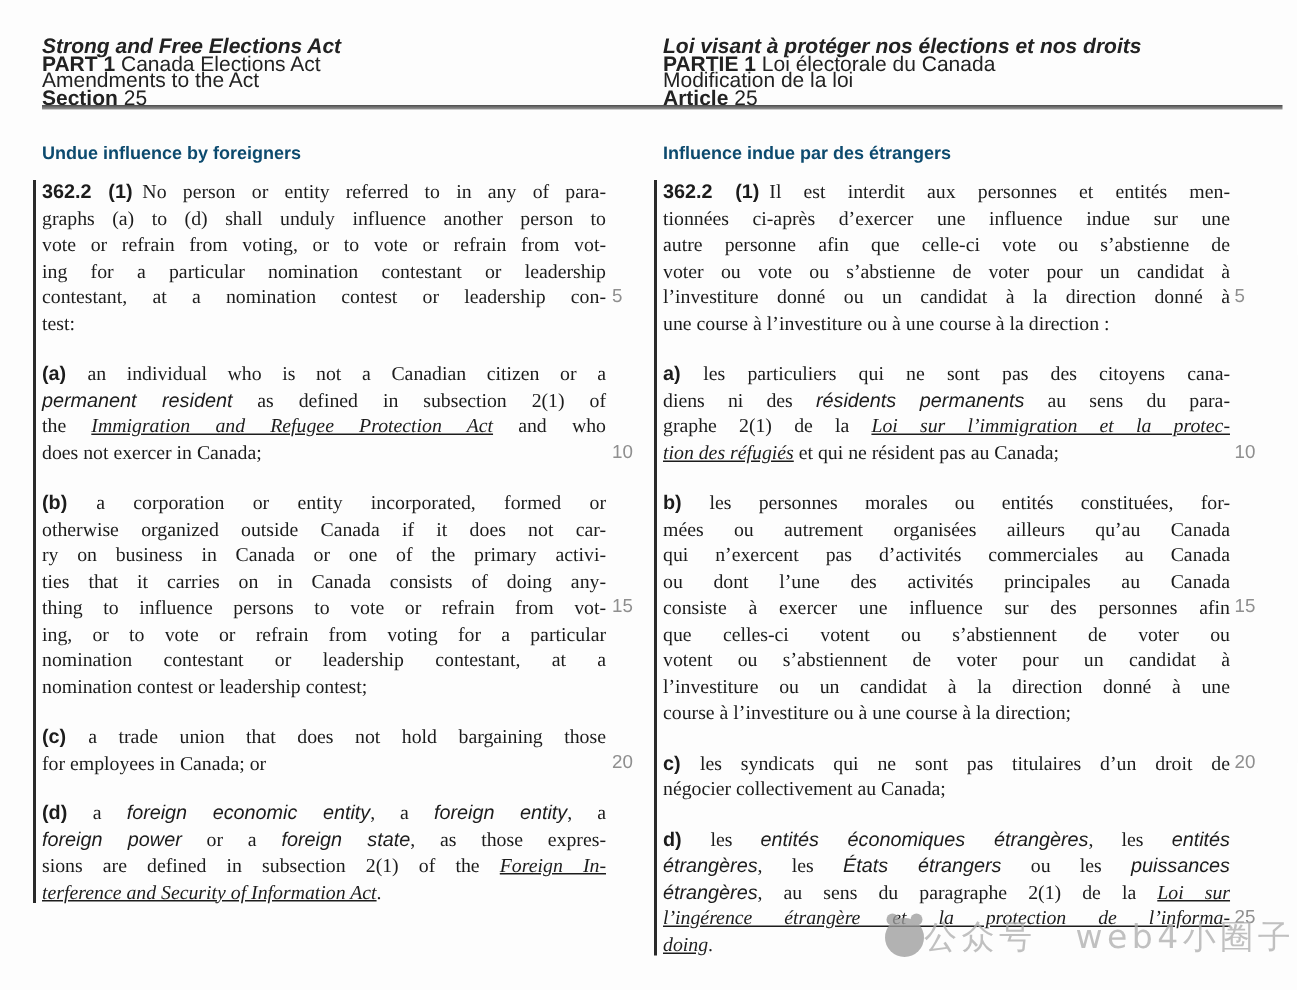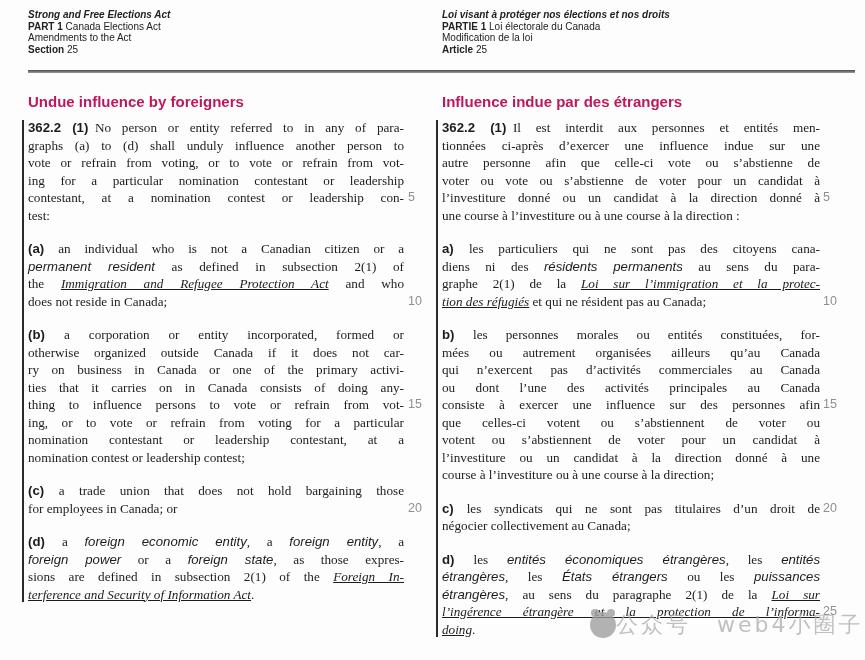--- a/index.html
+++ b/index.html
@@ -5,40 +5,40 @@
   * { margin:0; padding:0; box-sizing:border-box; }
   html,body { background:#ffffff; }
   body { font-family:"Liberation Serif", serif; }
   .page {
     position:relative; width:865px; height:660px;
     background:#fdfdfd; color:#1c1c1c; overflow:hidden;
   }
 
   
   .header-block {
-    position:absolute; top:9px;
+    position:absolute; top:25px;
     font-family:"Liberation Sans", sans-serif;
-    font-size:10px; line-height:11.5px; color:#222;
+    font-size:14px; line-height:11.5px; color:#222;
   }
   .header-left  { left:28px; }
   .header-right { left:442px; }
   .hline .sg-bi { font-weight:bold; font-style:italic; }
   .hline .sg-b  { font-weight:bold; }
   .header-rule {
     position:absolute; left:28px; top:70px; width:827px; height:3px;
     background:linear-gradient(#4a4a4a, #9c9c9c);
   }
 
   
   .col { position:absolute; top:94px; }
   .col-en { left:28px;  width:376px; }
   .col-fr { left:442px; width:378px; }
   .col-heading {
     font-family:"Liberation Sans", sans-serif;
-    font-weight:bold; font-size:15px; line-height:16px; color:#be185d;
+    font-weight:bold; font-size:12px; line-height:16px; color:#0c4a6e;
     margin-bottom:9px;
   }
   .body-block { position:relative; }
   .change-bar {
     position:absolute; left:-6px; top:1px; bottom:1px; width:1.5px;
     background:#2a2a2a;
   }
 
   .para { margin-bottom:16px; }
   .para:last-child { margin-bottom:0; }
@@ -116,21 +116,21 @@
           <div class="line"><span class="sg-n">graphs (a) to (d) shall unduly influence another person to</span></div>
           <div class="line"><span class="sg-n">vote or refrain from voting, or to vote or refrain from vot-</span></div>
           <div class="line"><span class="sg-n">ing for a particular nomination contestant or leadership</span></div>
           <div class="line"><span class="sg-n">contestant, at a nomination contest or leadership con-</span><span class="lnum">5</span></div>
           <div class="line last"><span class="sg-n">test:</span></div>
         </div>
         <div class="para indent">
           <div class="line"><span class="sg-bs">(a) </span><span class="sg-n">an individual who is not a Canadian citizen or a</span></div>
           <div class="line"><span class="sg-is">permanent resident</span><span class="sg-n"> as defined in subsection 2(1) of</span></div>
           <div class="line"><span class="sg-n">the </span><span class="sg-i">Immigration and Refugee Protection Act</span><span class="sg-n"> and who</span></div>
-          <div class="line last"><span class="sg-n">does not reside in Canada;</span><span class="lnum">10</span></div>
+          <div class="line last"><span class="sg-n">does not exercer in Canada;</span><span class="lnum">10</span></div>
         </div>
         <div class="para indent">
           <div class="line"><span class="sg-bs">(b) </span><span class="sg-n">a corporation or entity incorporated, formed or</span></div>
           <div class="line"><span class="sg-n">otherwise organized outside Canada if it does not car-</span></div>
           <div class="line"><span class="sg-n">ry on business in Canada or one of the primary activi-</span></div>
           <div class="line"><span class="sg-n">ties that it carries on in Canada consists of doing any-</span></div>
           <div class="line"><span class="sg-n">thing to influence persons to vote or refrain from vot-</span><span class="lnum">15</span></div>
           <div class="line"><span class="sg-n">ing, or to vote or refrain from voting for a particular</span></div>
           <div class="line"><span class="sg-n">nomination contestant or leadership contestant, at a</span></div>
           <div class="line last"><span class="sg-n">nomination contest or leadership contest;</span></div>

